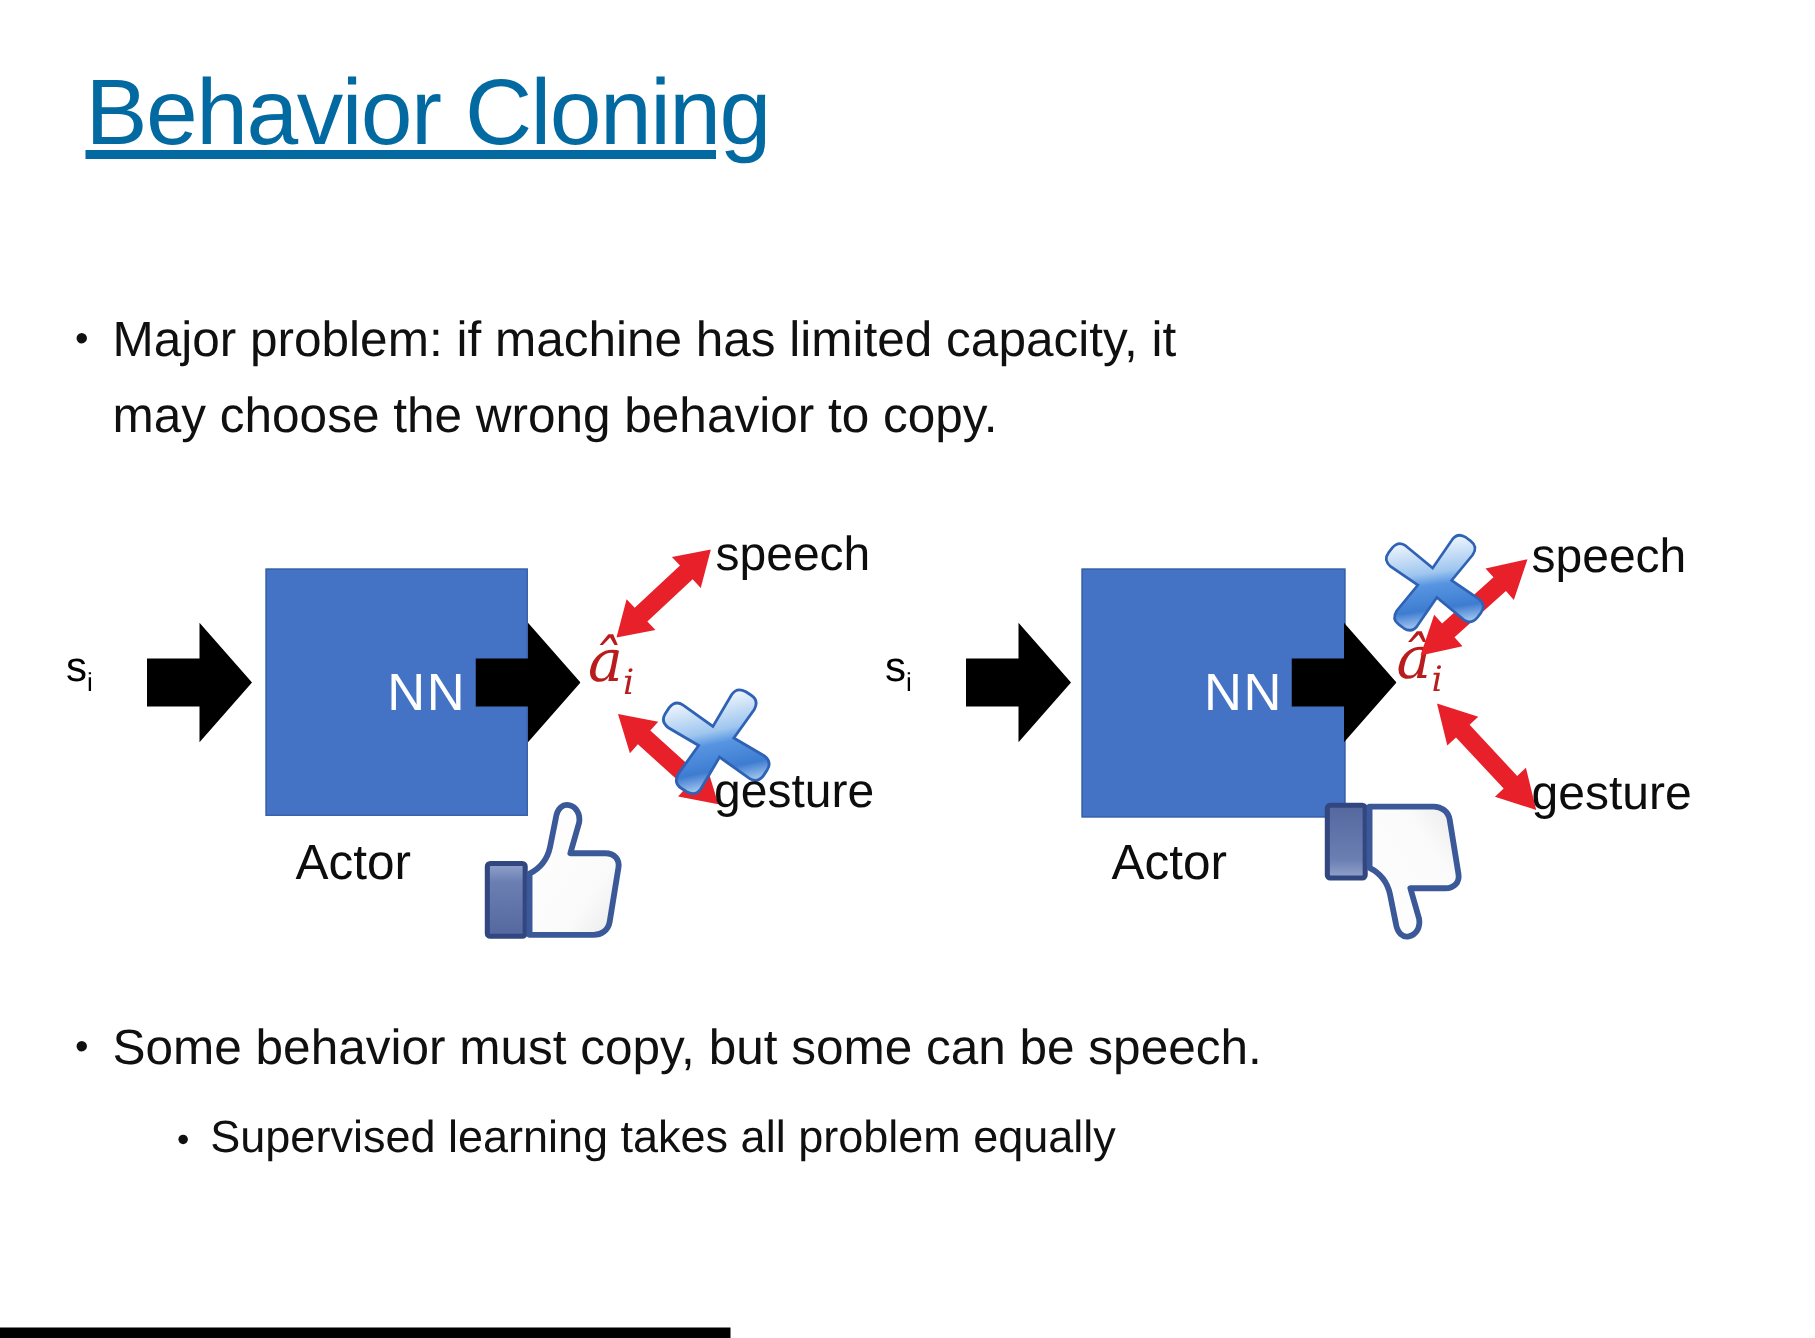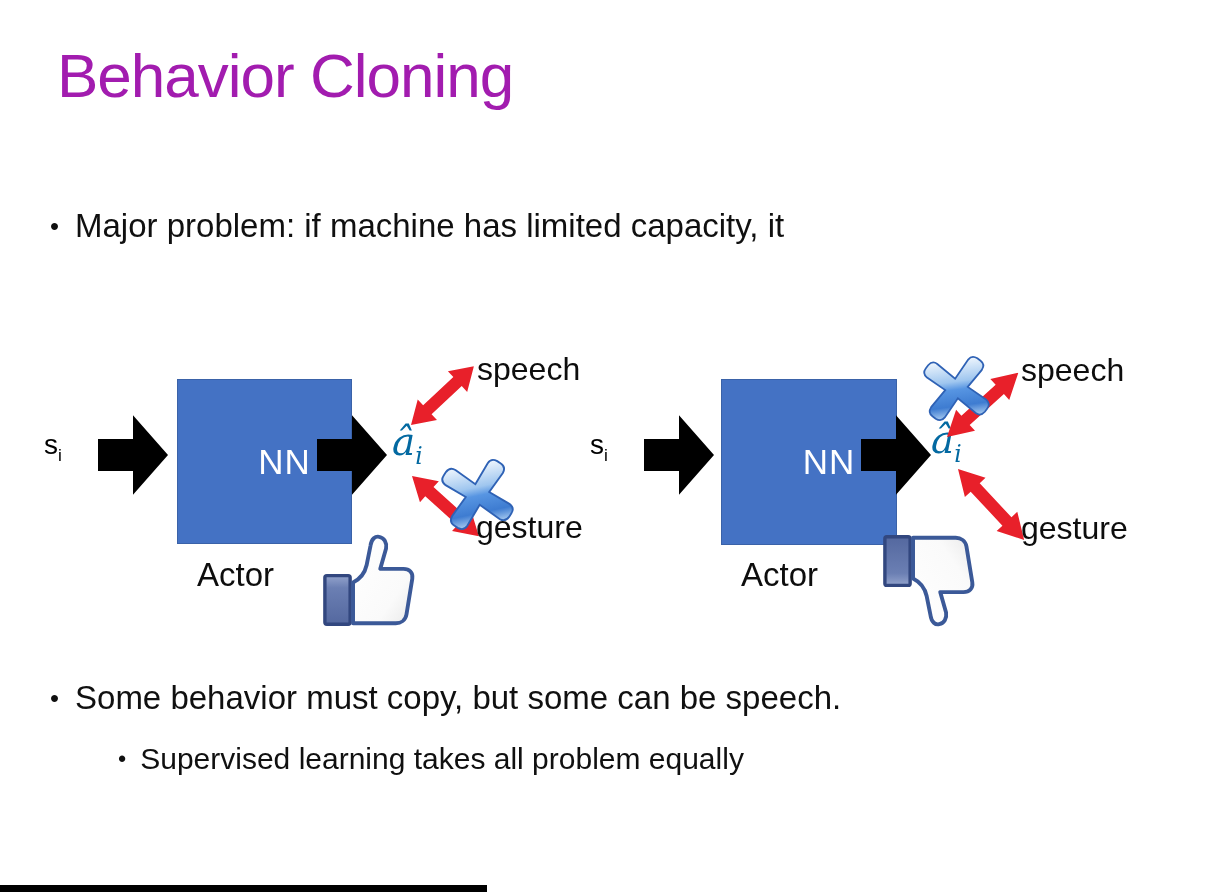--- a/index.html
+++ b/index.html
@@ -10,21 +10,22 @@
     overflow:hidden;
     font-family:"Liberation Sans",sans-serif;
     color:#111;
   }
   .abs{position:absolute;}
   .title{
     left:57px;top:40px;
     font-size:62px;
     font-weight:400;
     letter-spacing:-1px;
-    color:#a21caf;
+    color:#0369a1;
+    text-decoration:underline;
   }
   .bullet-row{
     display:flex;
     align-items:flex-start;
     font-size:33px;
     color:#101010;
     line-height:1.56;
   }
   .bullet-dot{
     font-size:0.78em;
@@ -39,21 +40,21 @@
   .nn-box{
     width:133px;height:163px;
     background:#4472C4;
     border:1px solid #3A62A8;
     display:flex;align-items:center;justify-content:center;
     color:#fff;font-size:35px;letter-spacing:1px;padding-left:40px;
   }
   .ai{
     font-family:"DejaVu Serif",serif;
     font-style:italic;
-    font-size:39px;color:#0369a1;
+    font-size:39px;color:#b91c1c;
   }
   .ai sub{font-size:0.6em;}
   .actor{font-size:33px;color:#0d0d0d;}
   .branch-label{font-size:32px;color:#0d0d0d;}
   .block-arrow{width:70px;height:88px;}
   .block-arrow polygon{fill:#000;}
   .red-arrow{height:30px;transform-origin:0 50%;}
   .red-arrow polygon{fill:#E8202A;}
   .x-mark path{stroke:#2F62B5;stroke-width:2.5;}
   .thumb{width:101px;height:99px;}
@@ -86,20 +87,21 @@
       </linearGradient>
     </defs>
   </svg>
 
   <div class="abs title">Behavior Cloning</div>
 
   <div class="abs bullet-row" style="left:50px;top:200px;">
     <span class="bullet-dot">•</span>
     <span>
       <span>Major problem: if machine has limited capacity, it</span><br>
+      <span>may choose the wrong behavior to copy.</span>
     </span>
   </div>
 
   <div>
     <div class="abs si" style="left:44px;top:429px;">
       <span>s</span><sub>i</sub>
     </div>
 
     <svg class="abs block-arrow" style="left:98px;top:411px;" viewBox="0 0 100 126" preserveAspectRatio="none">
       <polygon points="0,40 50,40 50,6 100,63 50,120 50,86 0,86"></polygon>

